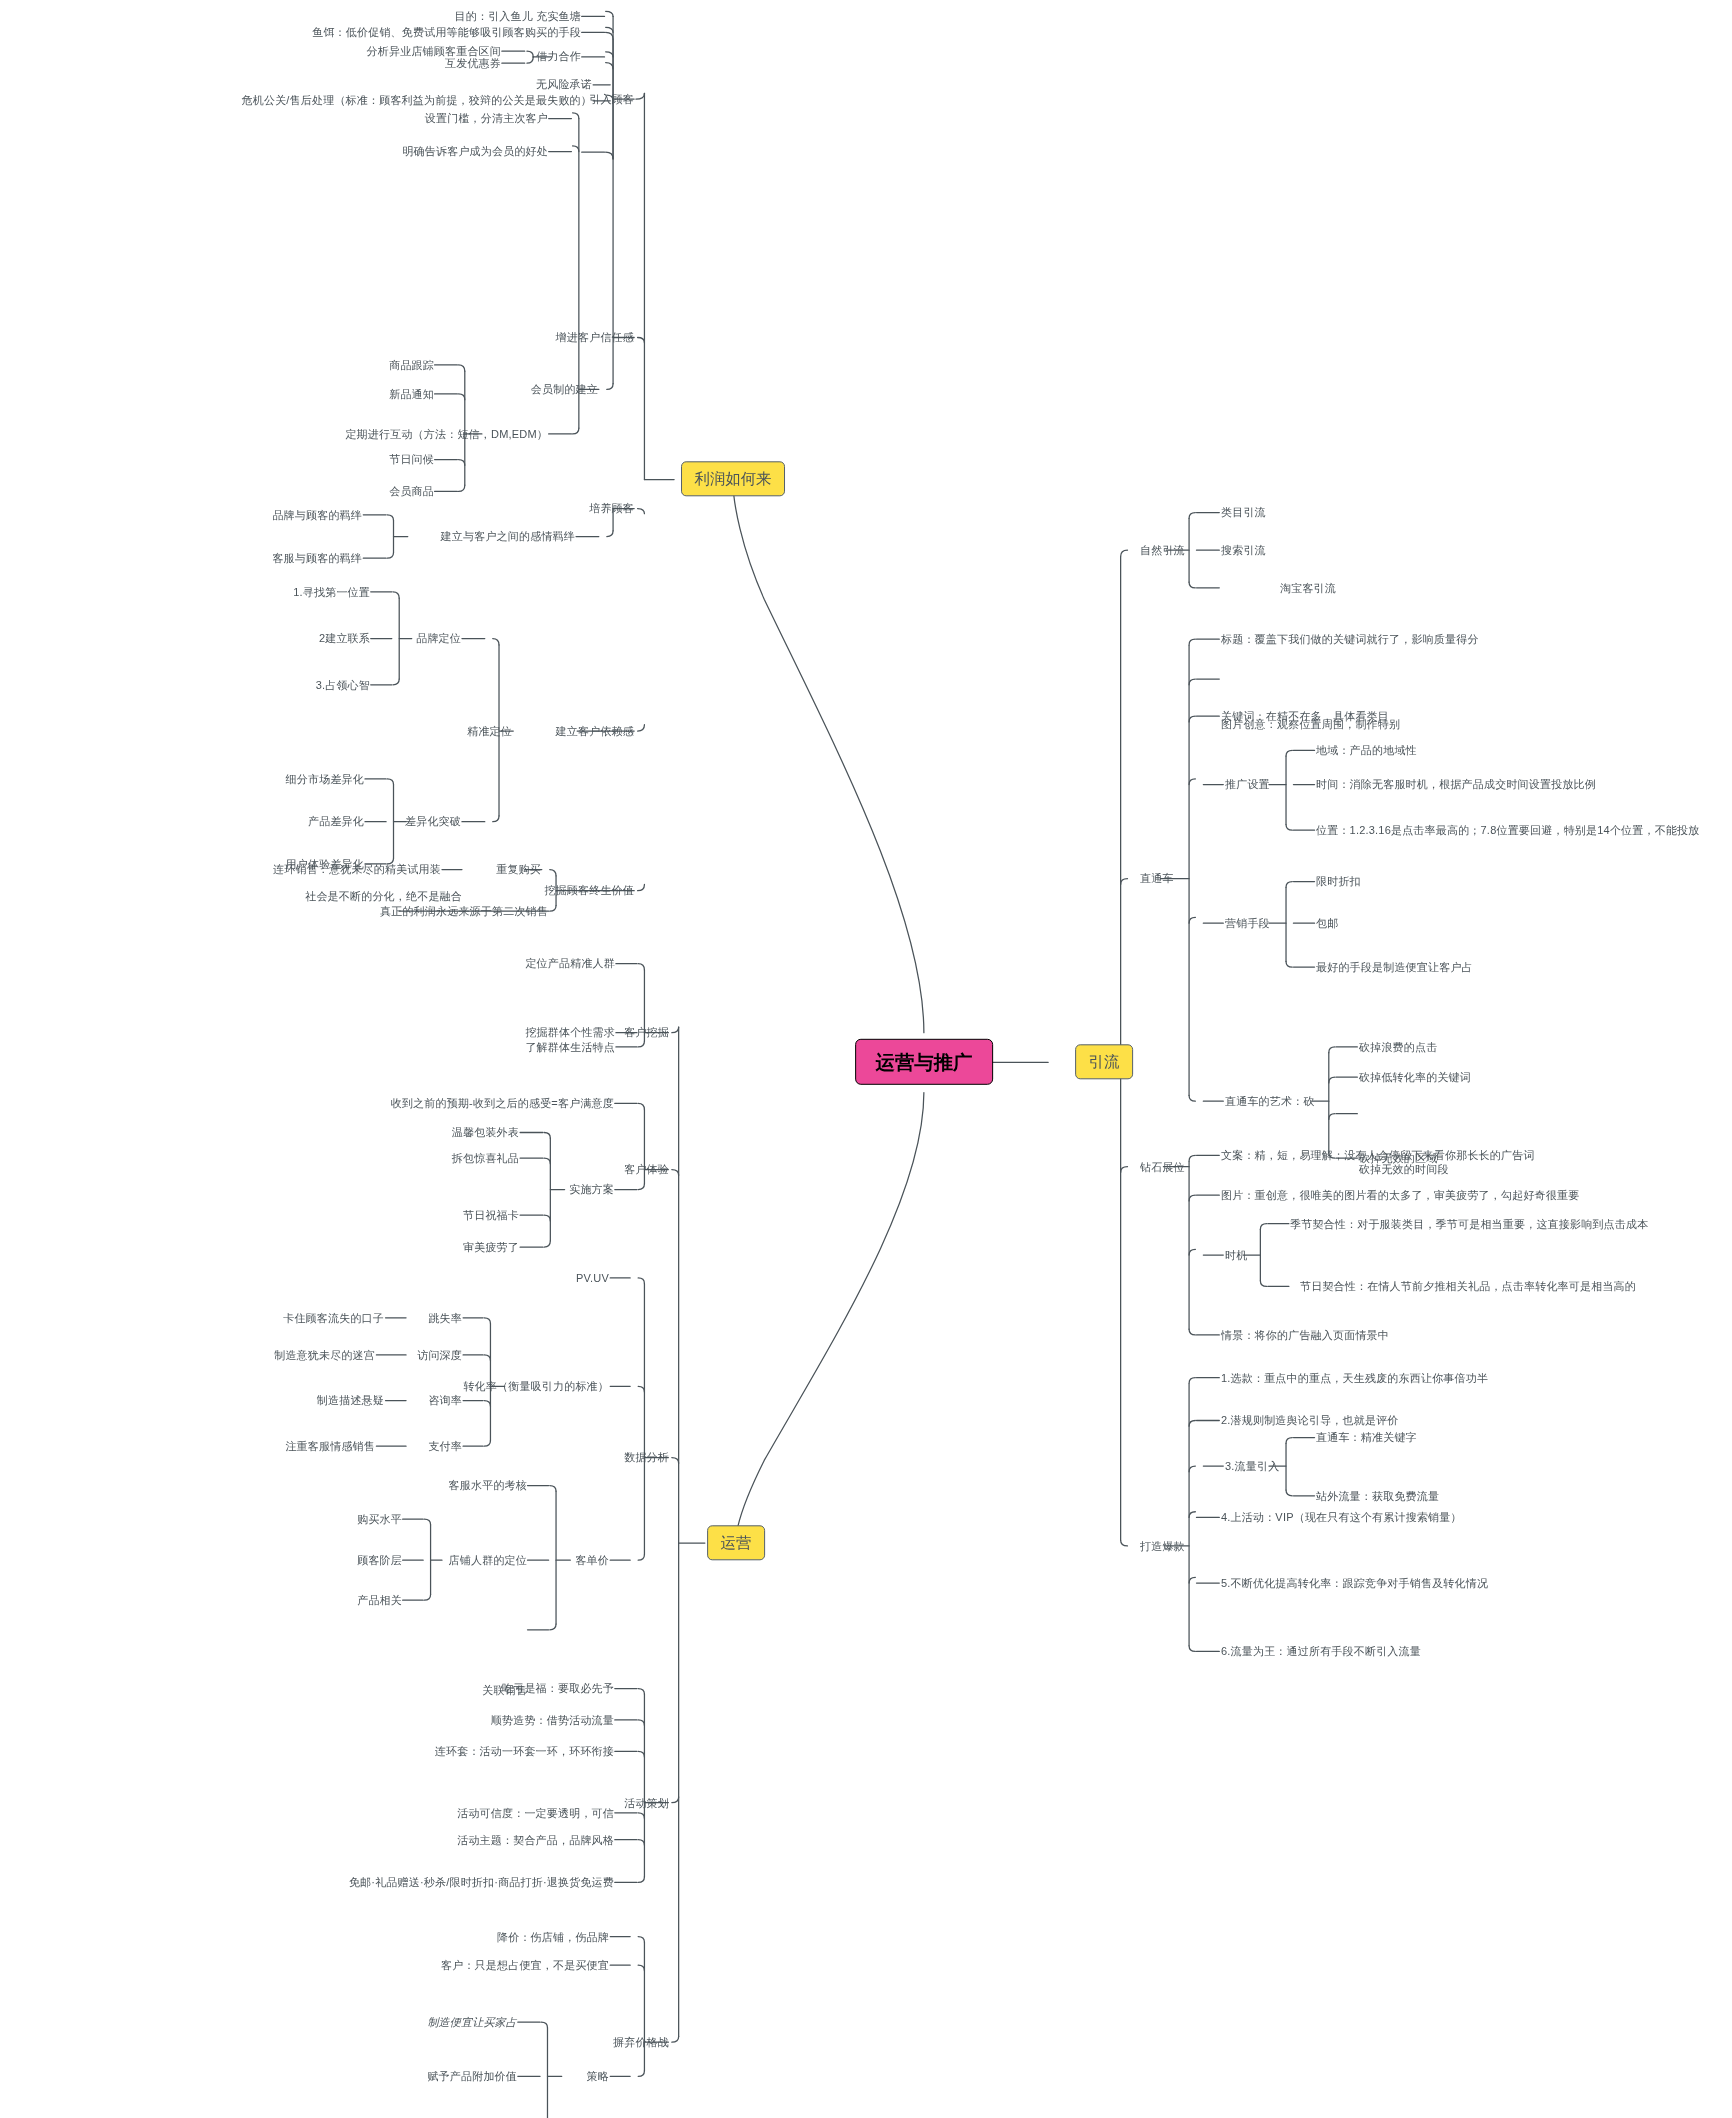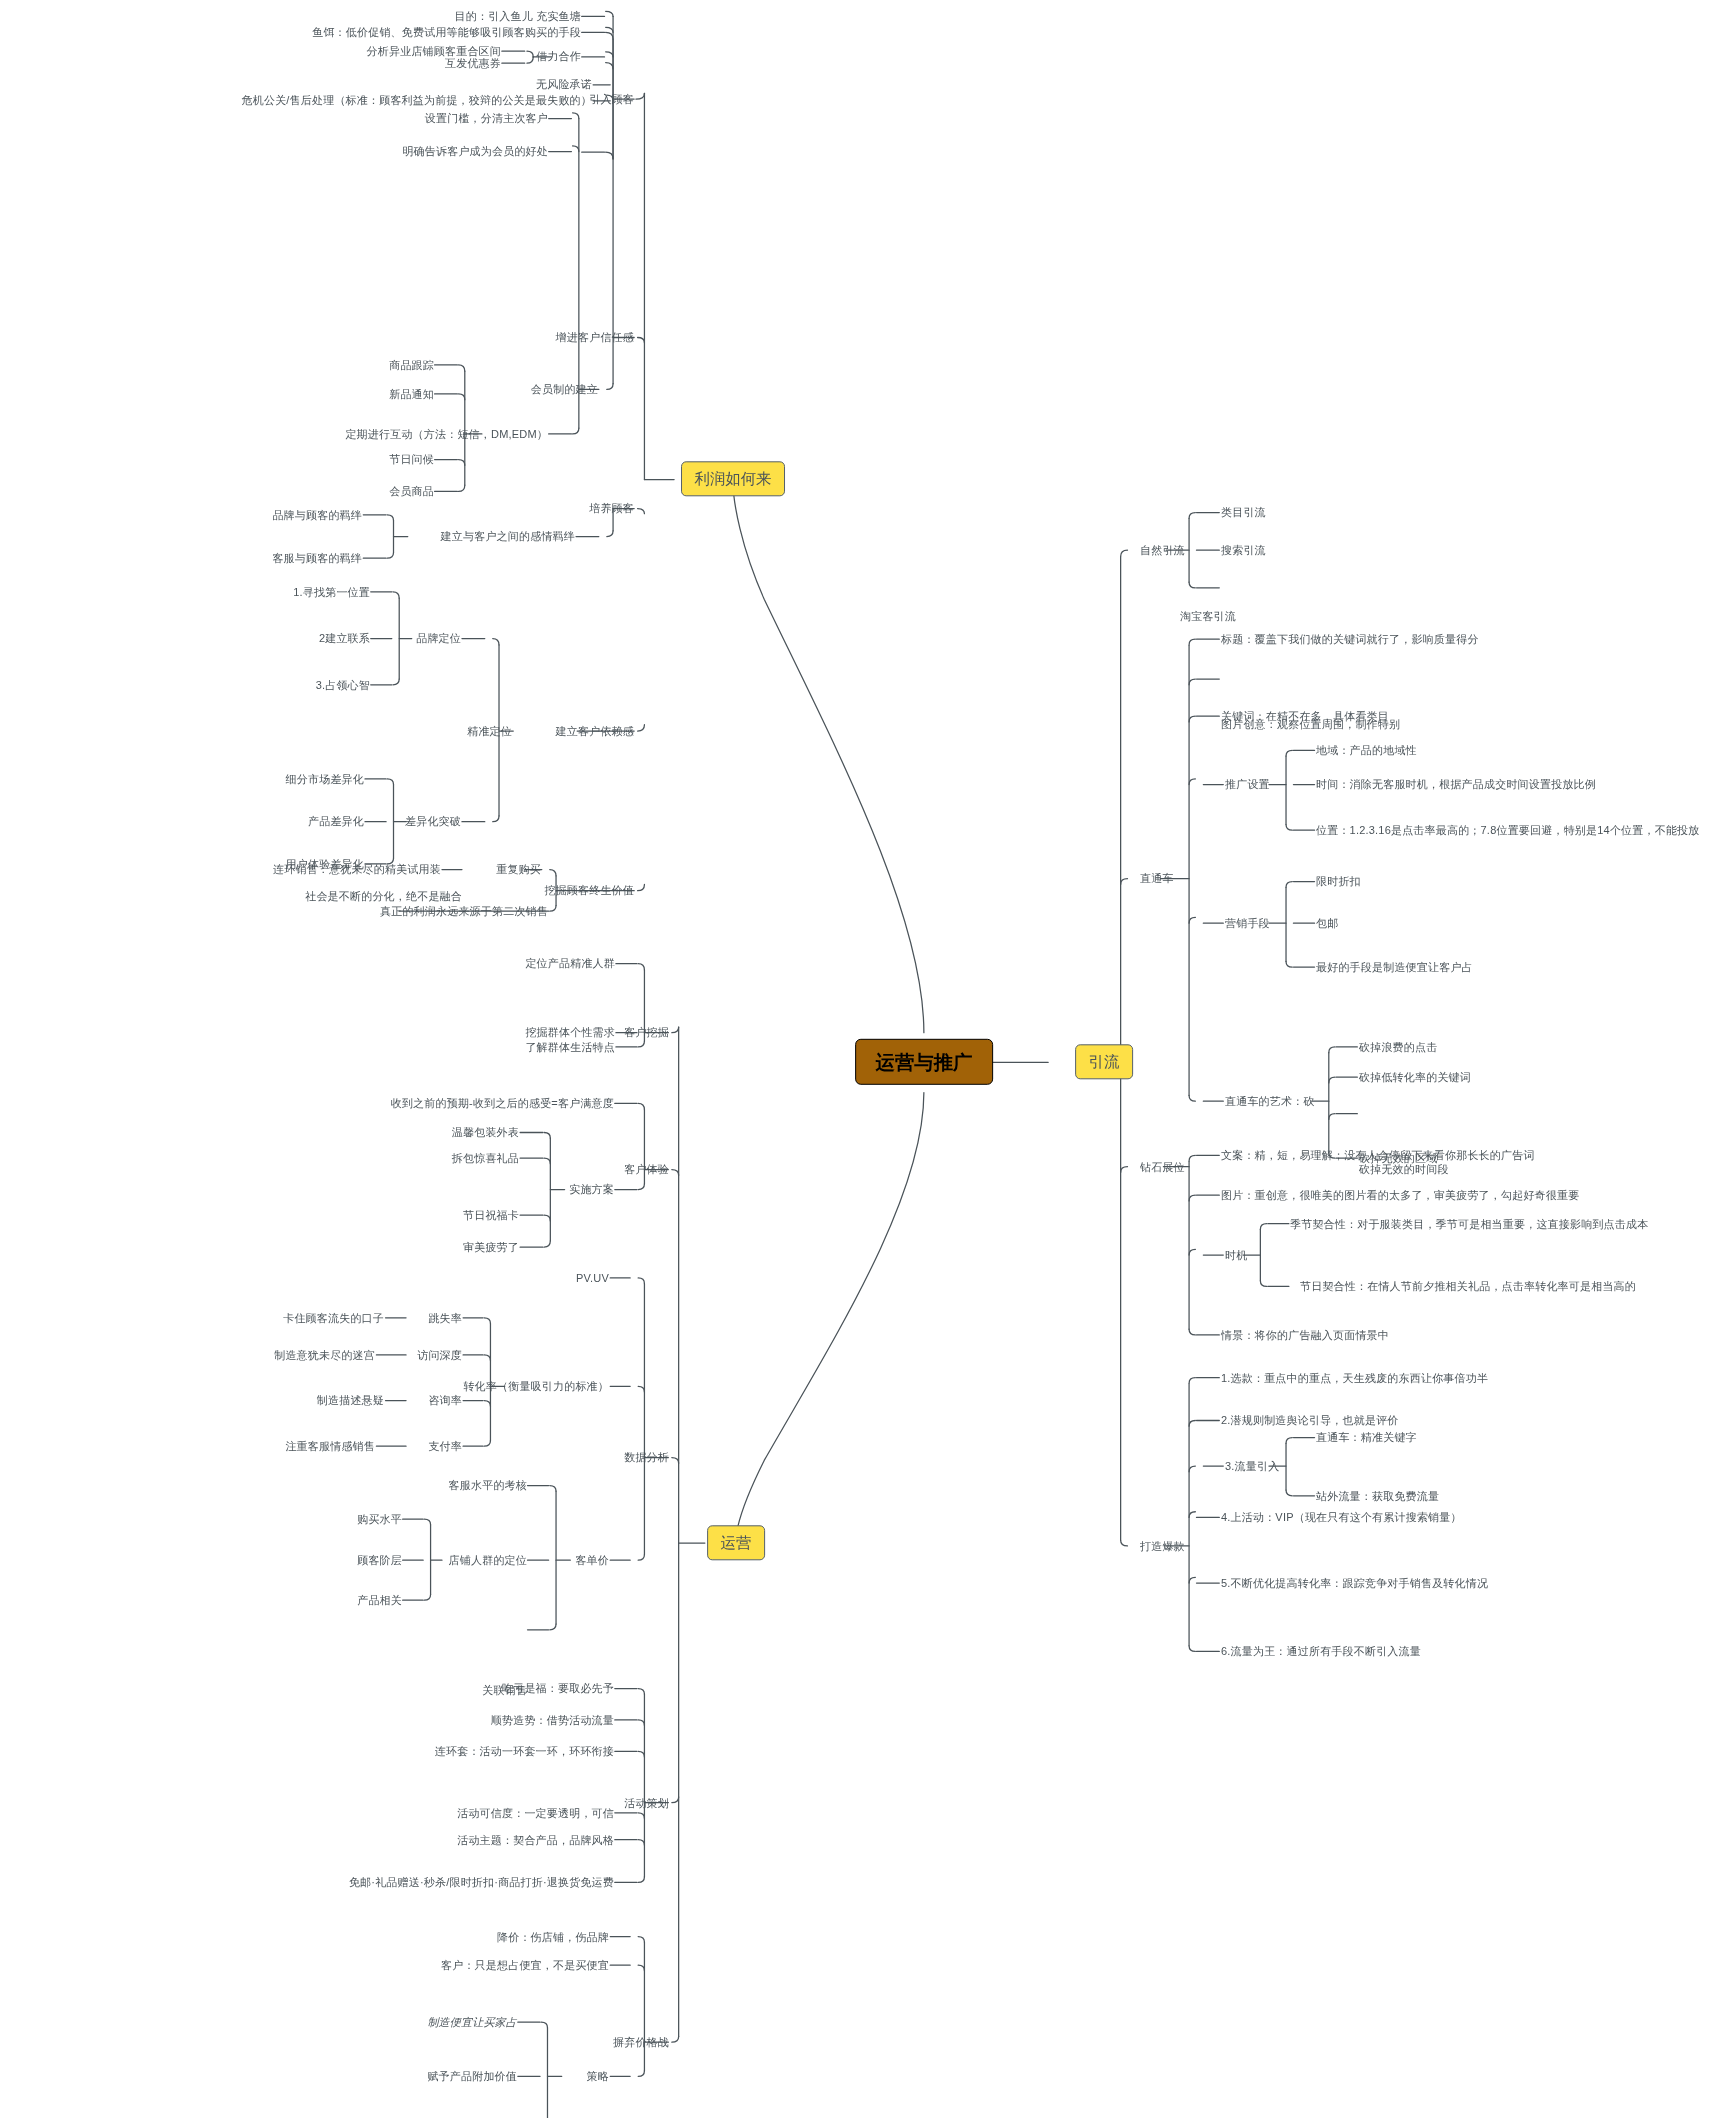--- a/index.html
+++ b/index.html
@@ -6,21 +6,21 @@
   #stage{position:relative;width:1732px;height:2119px;background:#ffffff;
          font-family:"Liberation Sans","DejaVu Sans",sans-serif;overflow:hidden;}
   #links{position:absolute;left:0;top:0;width:1732px;height:2119px;pointer-events:none;}
   .node{position:absolute;white-space:nowrap;color:#4a5359;font-size:11px;line-height:1;
         letter-spacing:0.2px;}
   .node.r{transform:translate(-100%,-50%);}   
   .node.l{transform:translate(0,-50%);}       
   .boxnode{position:absolute;white-space:nowrap;background:#fde047;border:0.9px solid #55606a;
            border-radius:5.1px;color:#4a5359;font-size:15.4px;line-height:1;
            padding:9px 12.5px;transform:translate(-50%,-50%);text-align:center;}
-  .rootnode{position:absolute;white-space:nowrap;background:#a16207;border:1.8px solid #000;
+  .rootnode{position:absolute;white-space:nowrap;background:#ec4899;border:1.8px solid #000;
             border-radius:5.7px;color:#000;font-size:19.4px;font-weight:bold;line-height:1;
             padding:12.5px 19.4px;transform:translate(-50%,-50%);text-align:center;}
 </style>
 </head>
 <body>
 
 <div id="stage">
 
   <svg id="links" viewBox="0 0 3037 3714" xmlns="http://www.w3.org/2000/svg">
     <g fill="none" stroke="#4a5359" stroke-width="2.2" stroke-linecap="round">
@@ -428,21 +428,21 @@
   <div class="node r" style="left:669px;top:2042px;">摒弃价格战</div>
   <div class="node r" style="left:609px;top:1937px;">降价：伤店铺，伤品牌</div>
   <div class="node r" style="left:609px;top:1965px;">客户：只是想占便宜，不是买便宜</div>
   <div class="node r" style="left:609px;top:2076px;">策略</div>
   <div class="node r" style="left:517px;top:2022px;font-style:italic;">制造便宜让买家占</div>
   <div class="node r" style="left:517px;top:2076px;">赋予产品附加价值</div>
 
   <div class="node l" style="left:1140px;top:550px;">自然引流</div>
   <div class="node l" style="left:1221px;top:512px;">类目引流</div>
   <div class="node l" style="left:1221px;top:550px;">搜索引流</div>
-  <div class="node l" style="left:1180px;top:588px;margin-top:28px;">淘宝客引流</div>
+  <div class="node l" style="left:1280px;top:588px;">淘宝客引流</div>
 
   <div class="node l" style="left:1140px;top:878px;">直通车</div>
   <div class="node l" style="left:1221px;top:639px;">标题：覆盖下我们做的关键词就行了，影响质量得分</div>
   <div class="node l" style="left:1221px;top:679px;margin-top:45px;">图片创意：观察位置周围，制作特别</div>
   <div class="node l" style="left:1221px;top:716px;">关键词：在精不在多，具体看类目</div>
   <div class="node l" style="left:1225px;top:784px;">推广设置</div>
   <div class="node l" style="left:1316px;top:750px;">地域：产品的地域性</div>
   <div class="node l" style="left:1316px;top:784px;">时间：消除无客服时机，根据产品成交时间设置投放比例</div>
   <div class="node l" style="left:1316px;top:830px;">位置：1.2.3.16是点击率最高的；7.8位置要回避，特别是14个位置，不能投放</div>
   <div class="node l" style="left:1225px;top:923px;">营销手段</div>

